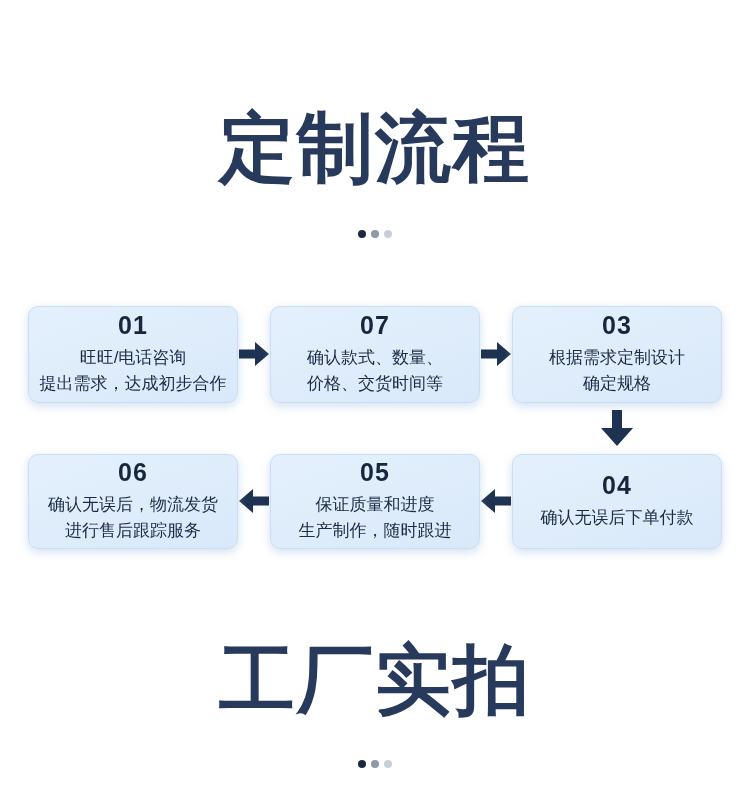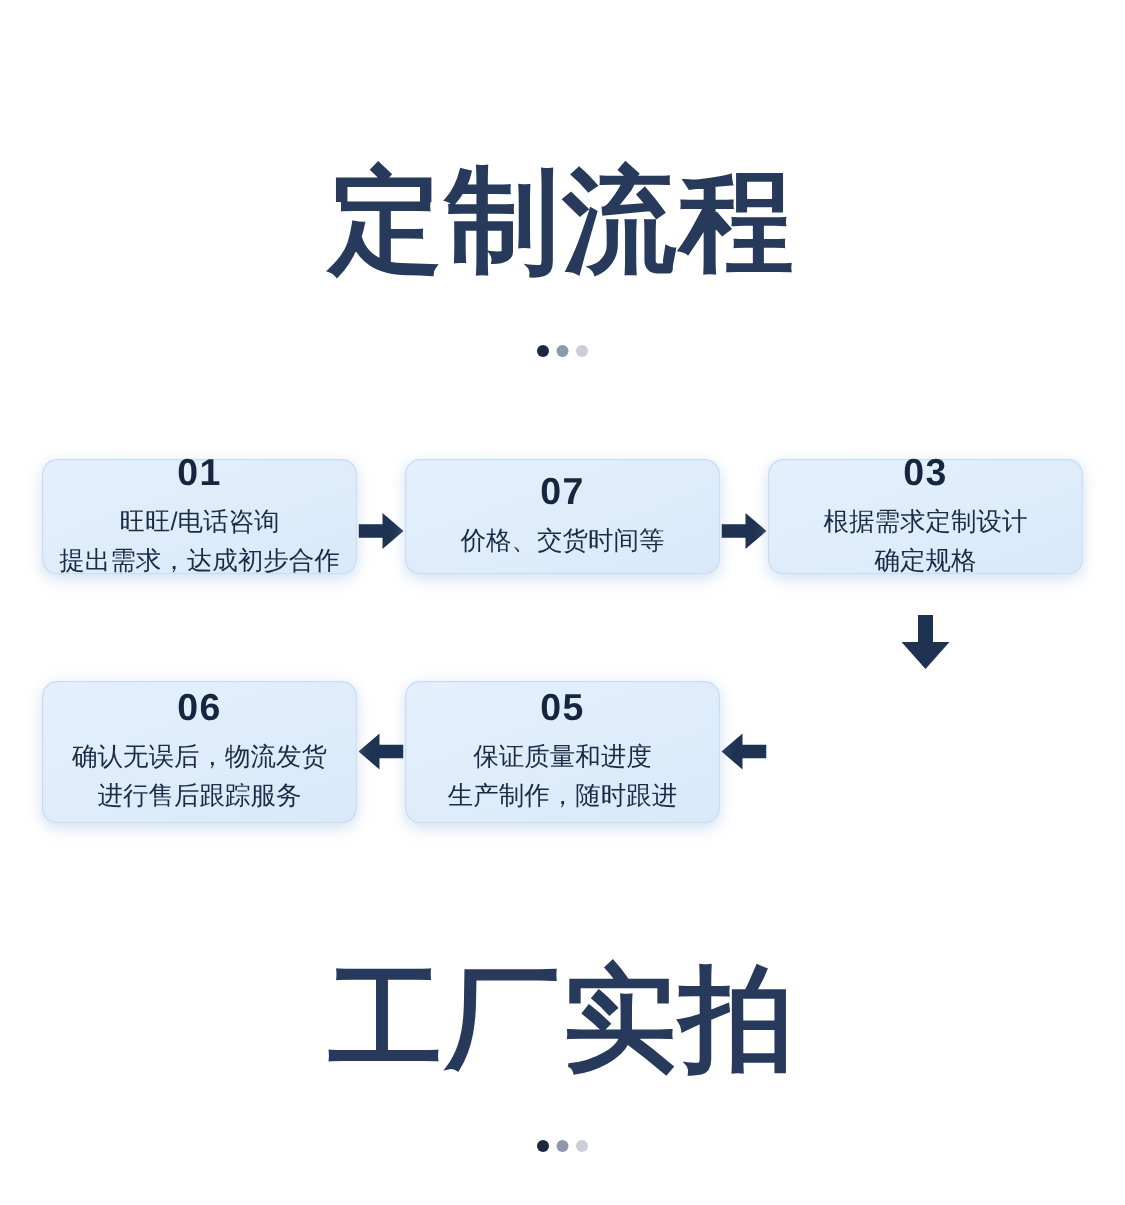--- a/index.html
+++ b/index.html
@@ -62,21 +62,21 @@
     border-radius: 10px;
     border: 1px solid #c9ddf4;
     background: linear-gradient(160deg, #e4f0fc 0%, #d9e9fa 100%);
     box-shadow: 0 3px 10px rgba(156, 186, 223, 0.45);
     display: flex;
     flex-direction: column;
     justify-content: center;
     align-items: center;
     text-align: center;
   }
-  .row1 { top: 10px;  height: 77px; }
+  .row1 { top: 10px;  height: 97px; }
   .row2 { top: 158px; height: 95px; }
   .col1 { left: 28px; }
   .col2 { left: 270px; }
   .col3 { left: 512px; align-items: center; }
 
   .step-number {
     font-size: 25px;
     font-weight: bold;
     color: #17263e;
     letter-spacing: 1px;
@@ -120,20 +120,21 @@
     </div>
 
     <div class="arrow arrow-r1">
       <svg width="30" height="26" viewBox="0 0 30 26">
         <polygon points="0,8.5 16,8.5 16,1 30,13 16,25 16,17.5 0,17.5" fill="#1e3252"></polygon>
       </svg>
     </div>
 
     <div class="step row1 col2">
       <div class="step-number">07</div>
+      <div class="step-line">确认款式、数量、</div>
       <div class="step-line">价格、交货时间等</div>
     </div>
 
     <div class="arrow arrow-r2">
       <svg width="30" height="26" viewBox="0 0 30 26">
         <polygon points="0,8.5 16,8.5 16,1 30,13 16,25 16,17.5 0,17.5" fill="#1e3252"></polygon>
       </svg>
     </div>
 
     <div class="step row1 col3">
@@ -141,20 +142,24 @@
       <div class="step-line">根据需求定制设计</div>
       <div class="step-line">确定规格</div>
     </div>
 
     <div class="arrow arrow-dn">
       <svg width="34" height="36" viewBox="0 0 34 36">
         <polygon points="12,0 22,0 22,18 33,18 17,36 1,18 12,18" fill="#1e3252"></polygon>
       </svg>
     </div>
 
+    <div class="step row2 col3">
+      <div class="step-number">04</div>
+      <div class="step-line">确认无误后下单付款</div>
+    </div>
 
     <div class="arrow arrow-l1">
       <svg width="30" height="26" viewBox="0 0 30 26">
         <polygon points="30,8.5 14,8.5 14,1 0,13 14,25 14,17.5 30,17.5" fill="#1e3252"></polygon>
       </svg>
     </div>
 
     <div class="step row2 col2">
       <div class="step-number">05</div>
       <div class="step-line">保证质量和进度</div>

